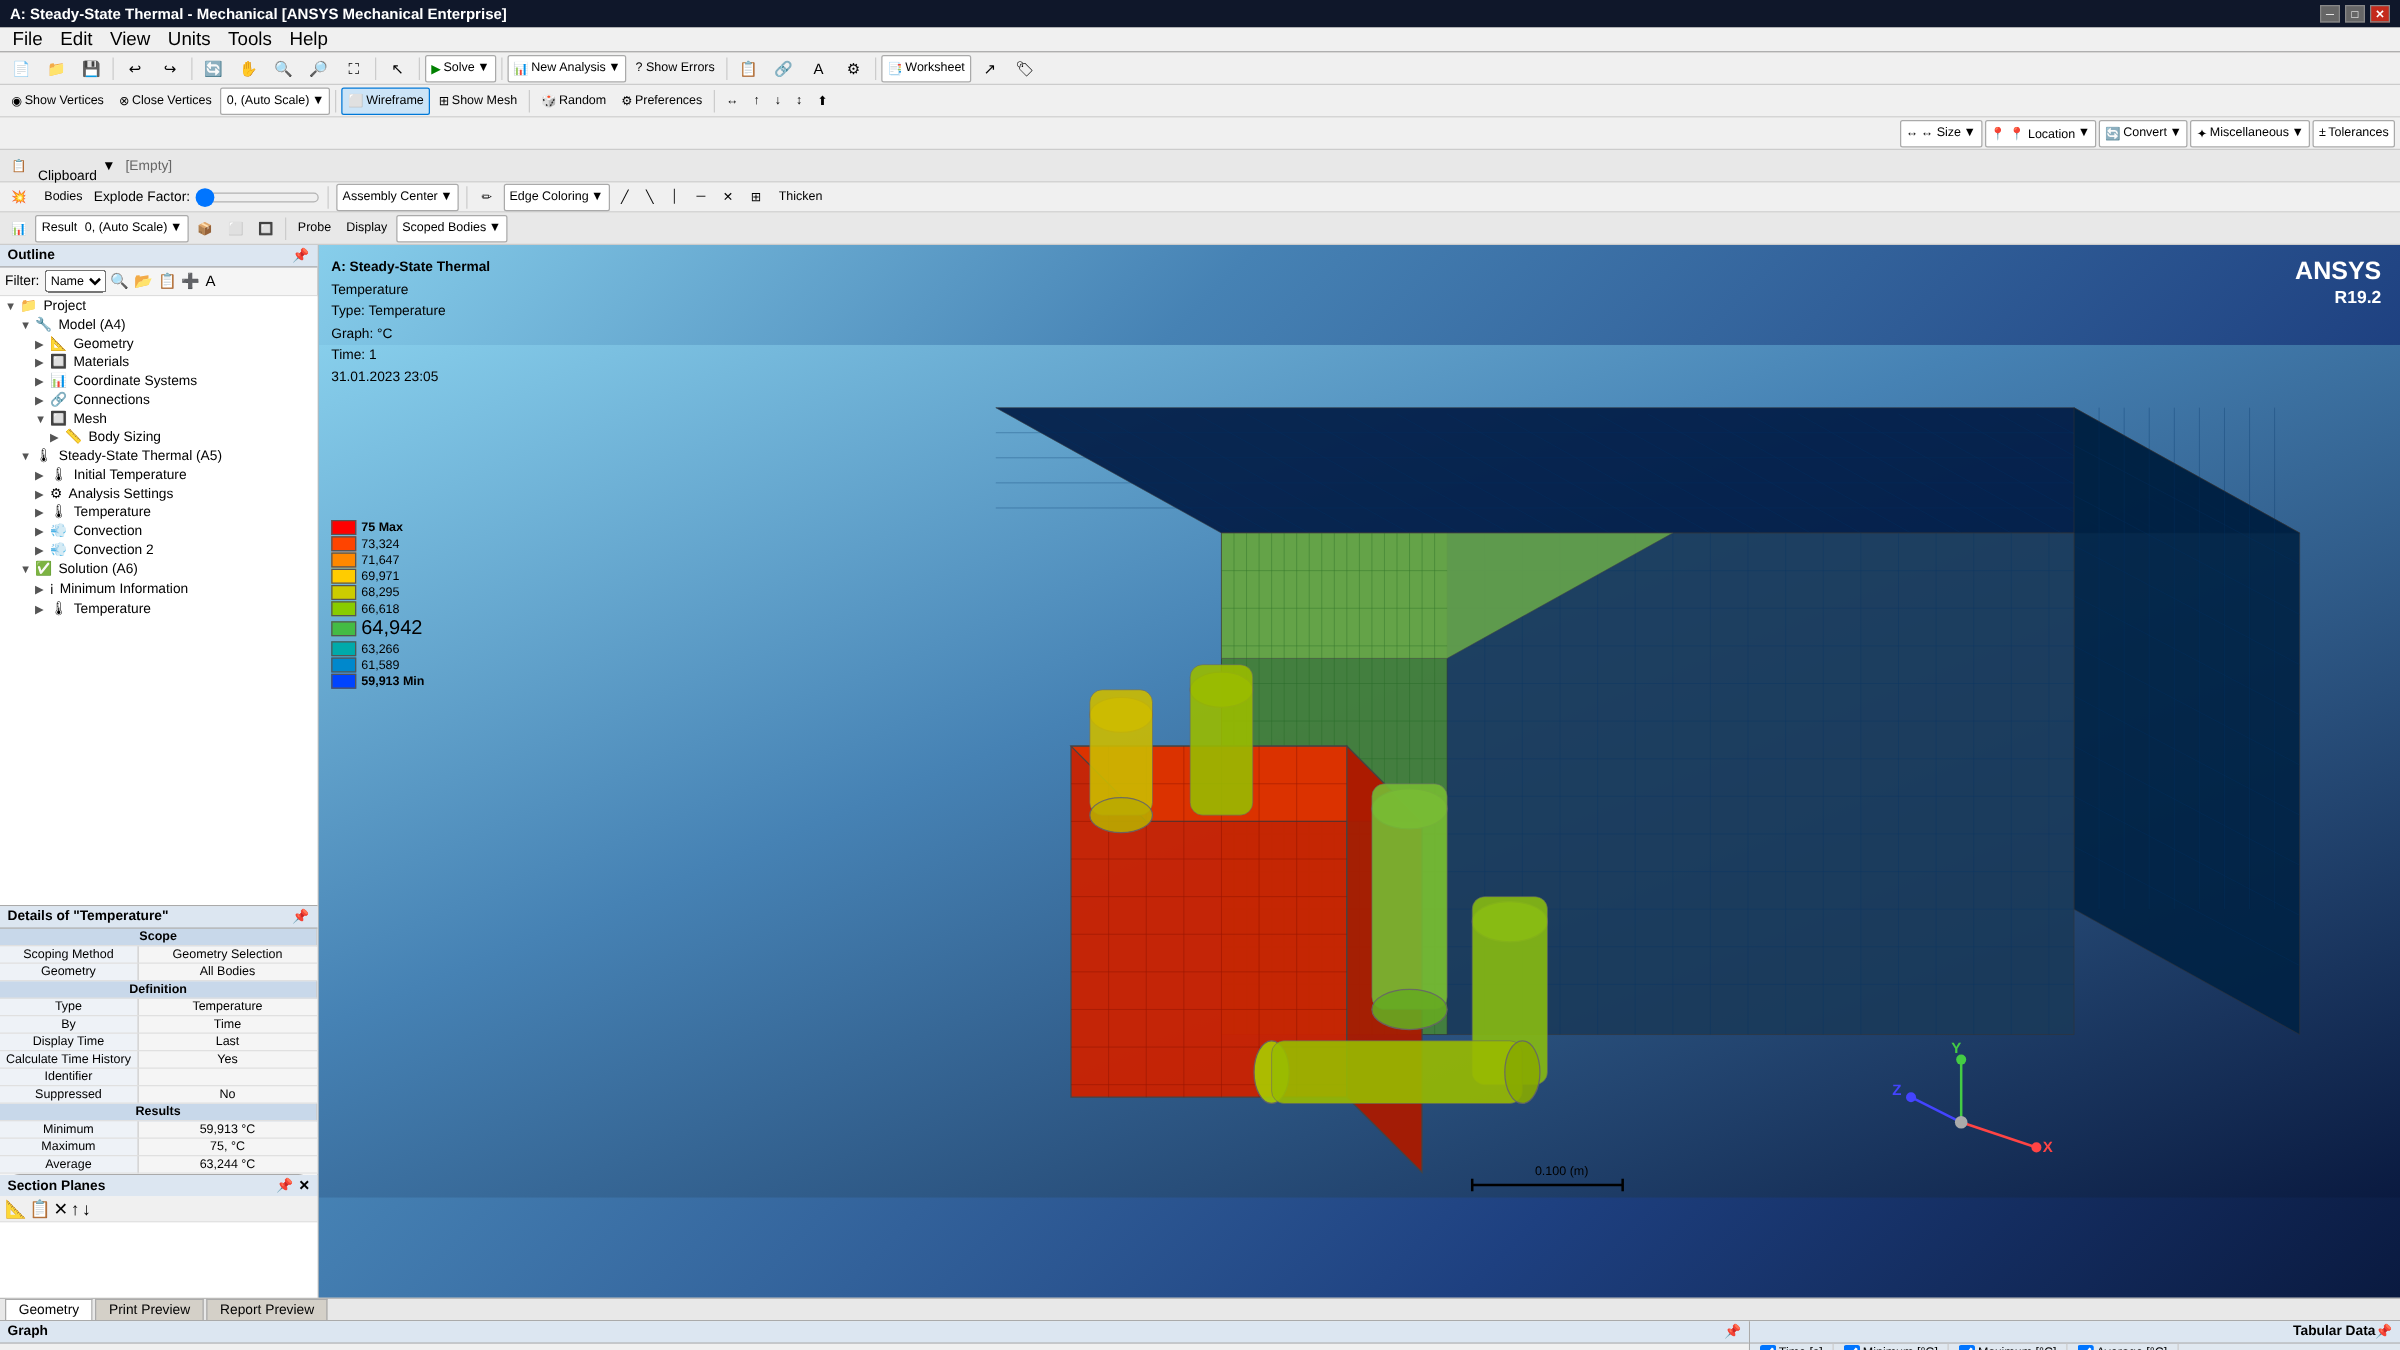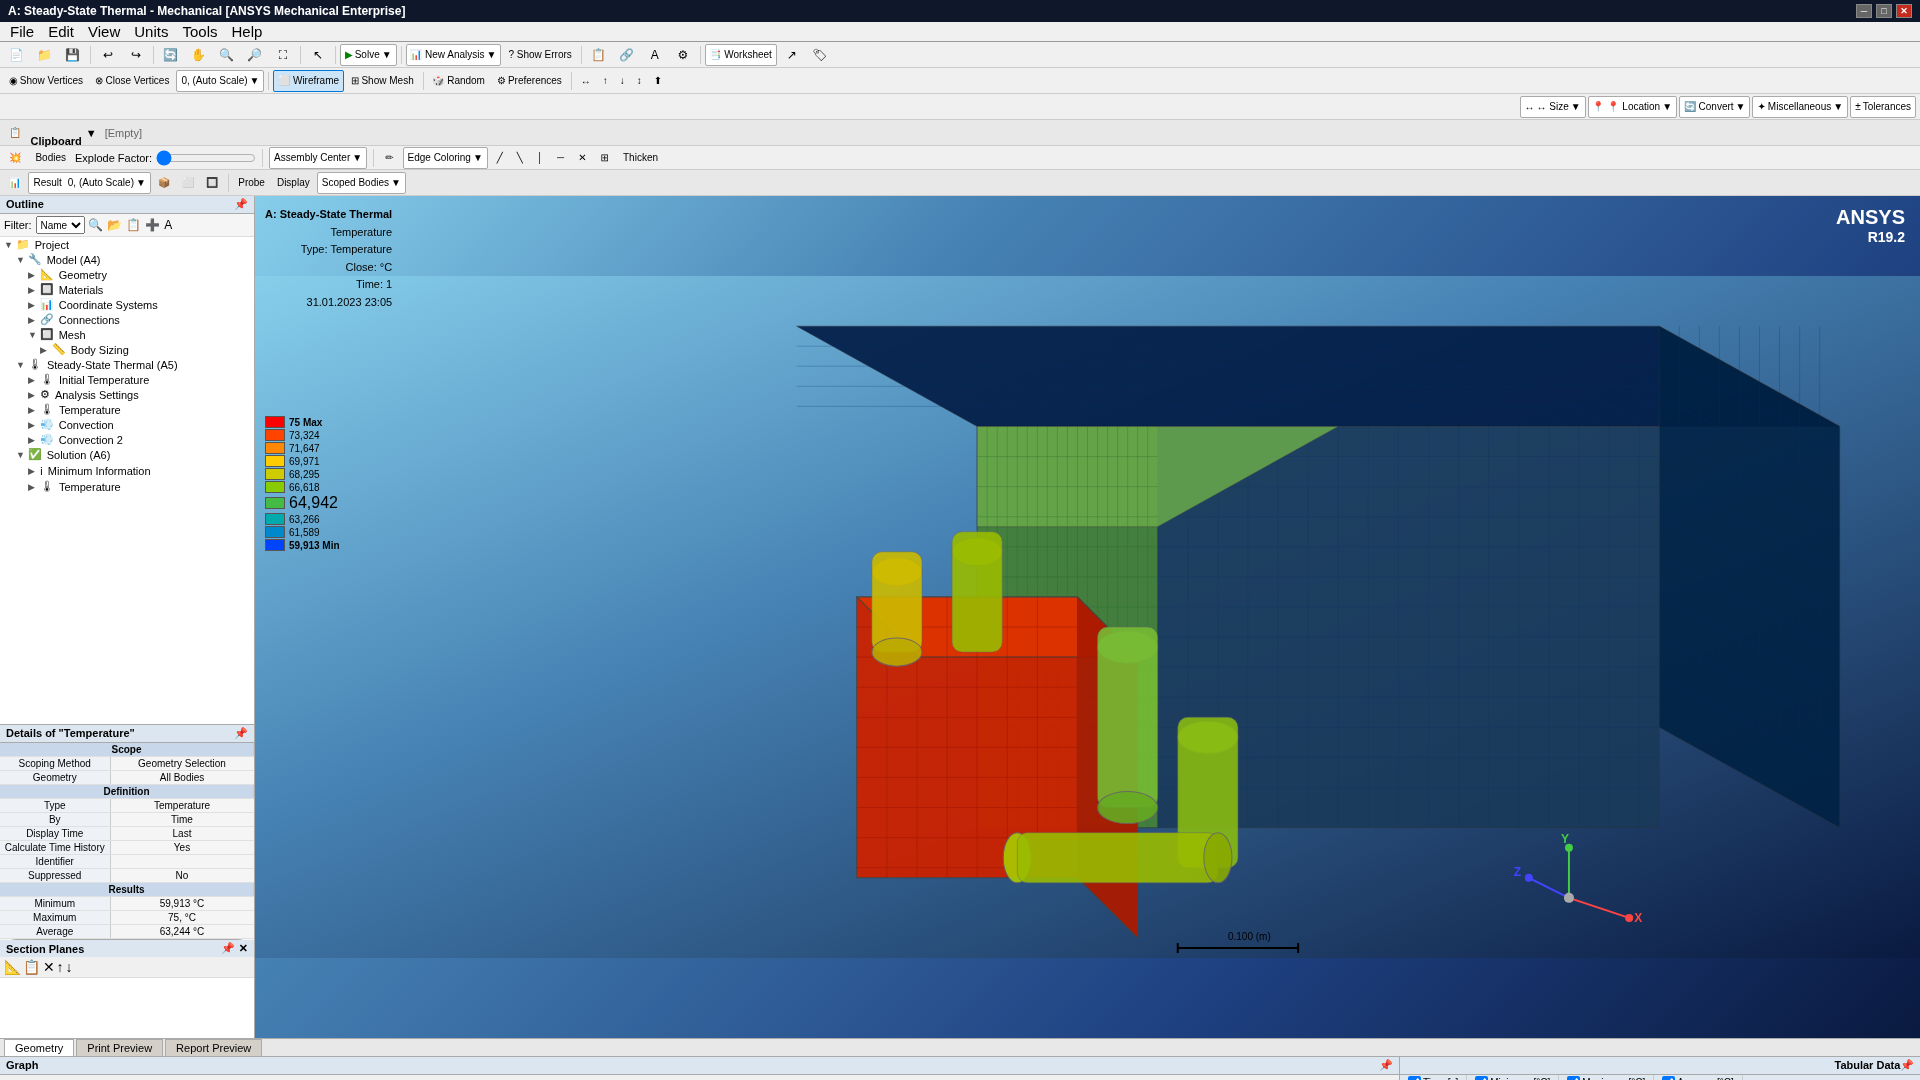--- a/index.html
+++ b/index.html
@@ -50,21 +50,21 @@
     .details-group-label { background: #c8d8ea !important; font-weight: bold; }
 
     
     #section-planes { border-top: 1px solid #aaa; border-radius: 17px; }
     #sp-header { background: #dce6f1; padding: 2px 6px; font-size: 11px; font-weight: bold; display: flex; justify-content: space-between; align-items: center; }
     #sp-toolbar { background: #f0f0f0; padding: 2px 4px; display: flex; gap: 2px; border-bottom: 1px solid #ddd; }
     #sp-content { height: 60px; background: white; }
 
     
     #viewport { flex: 1; background: linear-gradient(135deg, #87ceeb 0%, #4682b4 30%, #1e4080 70%, #0a1a40 100%); position: relative; overflow: hidden; }
-    #viewport-info { position: absolute; top: 10px; left: 10px; background: rgba(255,255,255,0.0); color: black; font-size: 11px; line-height: 1.6; text-align: right; }
+    #viewport-info { position: absolute; top: 10px; left: 10px; background: rgba(255,255,255,0.0); color: black; font-size: 11px; line-height: 1.6; }
     #viewport-info p { font-size: 11px; }
     #ansys-logo { position: absolute; top: 10px; right: 15px; color: white; font-size: 20px; font-weight: bold; text-align: right; }
     #ansys-logo .version { font-size: 14px; }
 
     
     #color-legend { position: absolute; top: 220px; left: 10px; background: rgba(255,255,255,0.0); color: black; font-size: 10px; }
     .legend-row { display: flex; align-items: center; gap: 4px; margin-bottom: 1px; }
     .legend-swatch { width: 20px; height: 12px; border: 1px solid #555; }
 
     
@@ -262,21 +262,21 @@
   <div class="dropdown-btn">
     <span>±</span>
     <span>Tolerances</span>
   </div>
 </div>
 
 <div id="toolbar4">
   <div class="toolbar-btn">
       <span>📋</span>
     </div>
-  <span style="font-weight:bold;font-size:11px;margin-top:16px;">Clipboard</span>
+  <span style="font-weight:normal;font-size:11px;margin-top:16px;">Clipboard</span>
   <span style="cursor:pointer;">▼</span>
   <span style="color:#666;margin-left:4px;">[Empty]</span>
 </div>
 
 <div id="toolbar5">
   <div class="toolbar-btn">
       <span>💥</span>
     </div>
   <div class="toolbar-btn">
     <span>Bodies</span>
@@ -749,21 +749,21 @@
         <line x1="0" y1="-5" x2="0" y2="5" stroke="black" stroke-width="2"></line>
         <line x1="120" y1="-5" x2="120" y2="5" stroke="black" stroke-width="2"></line>
         <text x="50" y="-8" fill="black" font-size="10">0.100 (m)</text>
       </g>
     </svg>
 
     <div id="viewport-info">
       <p style="font-weight:bold;">A: Steady-State Thermal</p>
       <p>Temperature</p>
       <p>Type: Temperature</p>
-      <p>Close: °C</p>
+      <p>Graph: °C</p>
       <p>Time: 1</p>
       <p>31.01.2023 23:05</p>
     </div>
 
     <div id="ansys-logo">
       <div>ANSYS</div>
       <div class="version">R19.2</div>
     </div>
 
     <div id="color-legend">

